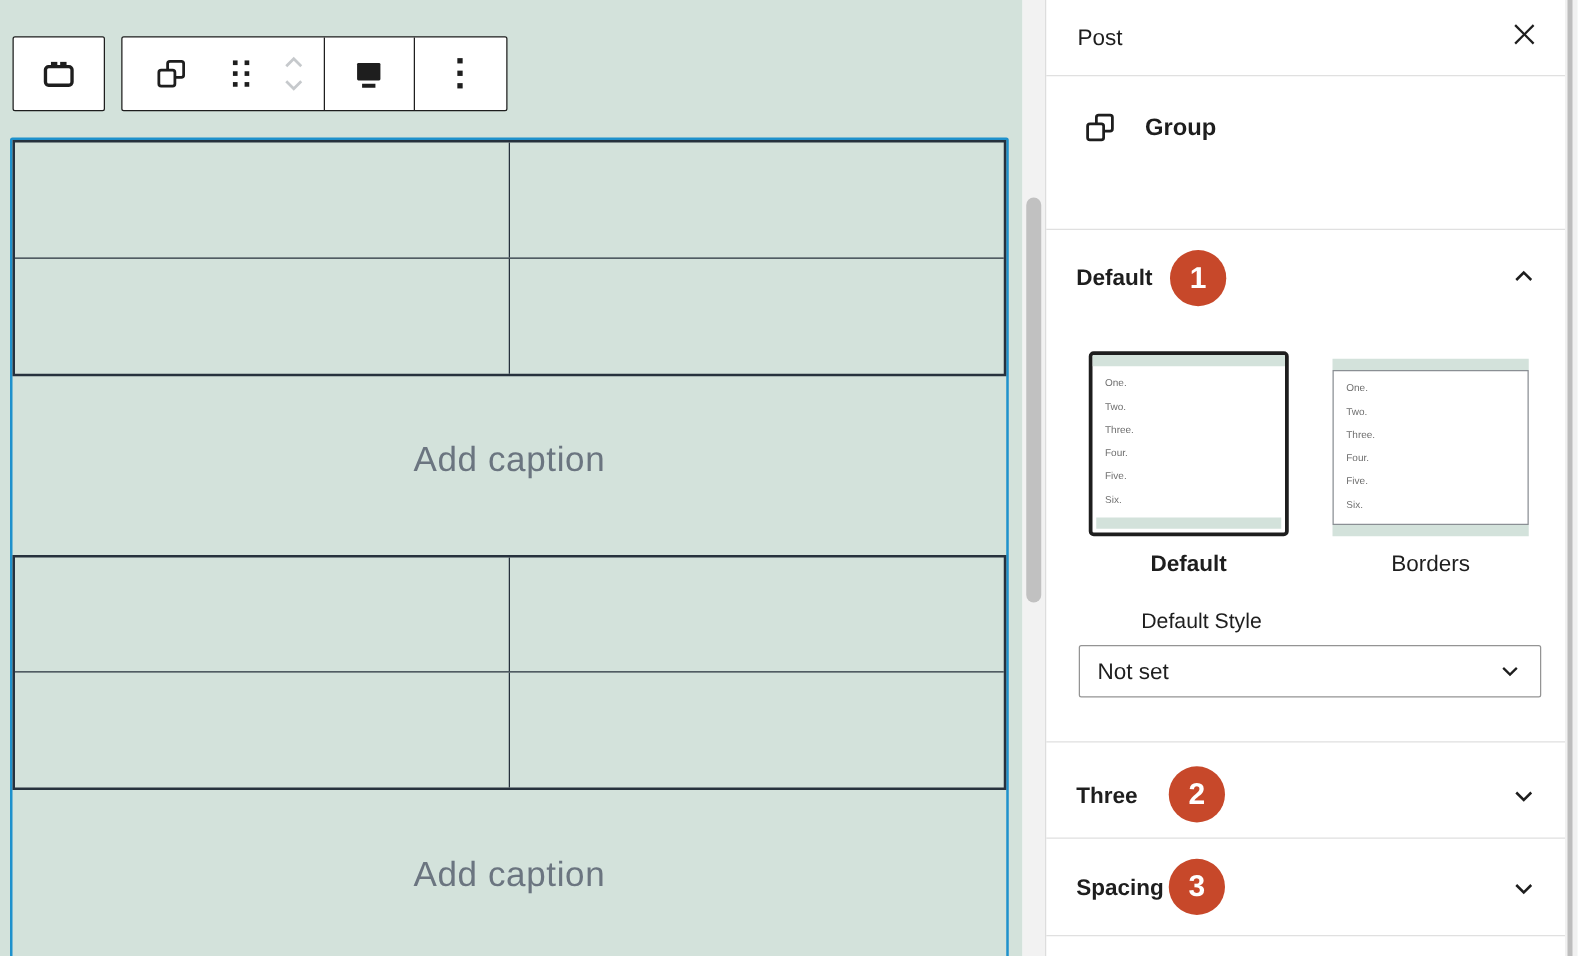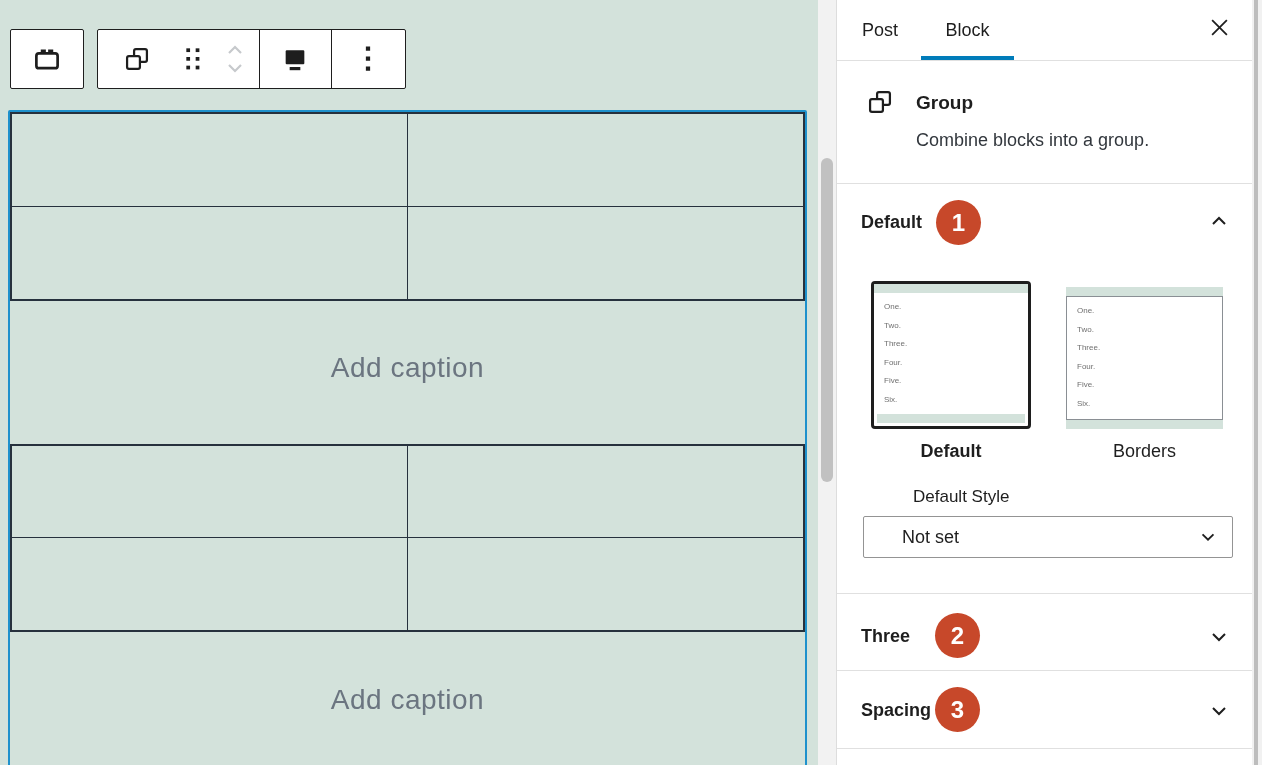--- a/index.html
+++ b/index.html
@@ -81,21 +81,21 @@
   .var-borders .bordered-box { height:124px; border:1px solid #8a8f94; background:#fff; }
   .strip-bottom-default { position:absolute; left:3px; right:3px; bottom:3px; height:9px; background:#d3e2db; }
   .var-label { position:absolute; font-size:18px; color:#1e1e1e; text-align:center; }
   .lbl-default { left:34px; top:441px; width:160px; font-weight:700; }
   .lbl-borders { left:229px; top:441px; width:157px; }
 
   .field-label { position:absolute; left:28px; top:487px; font-size:17px; color:#1e1e1e;margin-left:48px; }
   .select-box { position:absolute; left:26px; top:516px; width:370px; height:42px;
                 border:1px solid #949494; border-radius:2px; background:#fff; display:flex;
                 align-items:center; padding:0 14px; cursor:pointer; }
-  .select-box .sel-val { font-size:18px; color:#1e1e1e; flex:1; text-align:left;margin-left:24px; }
+  .select-box .sel-val { font-size:18px; color:#1e1e1e; flex:1; text-align:left; }
 
   .panel-row { position:absolute; left:0; width:416px; height:76px; background:transparent; }
 </style>
 </head>
 <body>
 
 <div class="screen">
 
   <div class="canvas">
 
@@ -185,37 +185,35 @@
     </div>
   </div>
 
   <div class="canvas-scroll">
     <div class="thumb"></div>
   </div>
 
   <div class="sidebar">
 
     <div class="tab tab-post">Post</div>
-    <div class="tab tab-block">Block</div>
     <button class="close-btn">
       <svg width="19" height="19" viewBox="0 0 18 18">
         <line x1="2" y1="2" x2="16" y2="16" stroke="#1e1e1e" stroke-width="1.7"></line>
         <line x1="16" y1="2" x2="2" y2="16" stroke="#1e1e1e" stroke-width="1.7"></line>
       </svg>
     </button>
     <div class="sb-divider" style="top:60px"></div>
 
     <span class="card-icon">
       <svg width="28" height="28" viewBox="0 0 24 24">
         <rect x="9.5" y="3.5" width="11" height="11" rx="1.6" fill="none" stroke="#1e1e1e" stroke-width="1.9"></rect>
         <rect x="3.5" y="9.5" width="11" height="11" rx="1.6" fill="#ffffff" stroke="#1e1e1e" stroke-width="1.9"></rect>
       </svg>
     </span>
     <div class="card-title">Group</div>
-    <div class="card-desc">Combine blocks into a group.</div>
     <div class="sb-divider" style="top:183px"></div>
 
     <div class="panel-row" style="top:184px"></div>
     <div class="panel-label" style="top:212px">Default</div>
     <div class="badge" style="left:99px; top:200px">1</div>
     <button class="panel-chevron" style="top:210px">
       <svg width="22" height="22" viewBox="0 0 22 22">
         <polyline points="5,14 11,8 17,14" fill="none" stroke="#1e1e1e" stroke-width="2"></polyline>
       </svg>
     </button>

